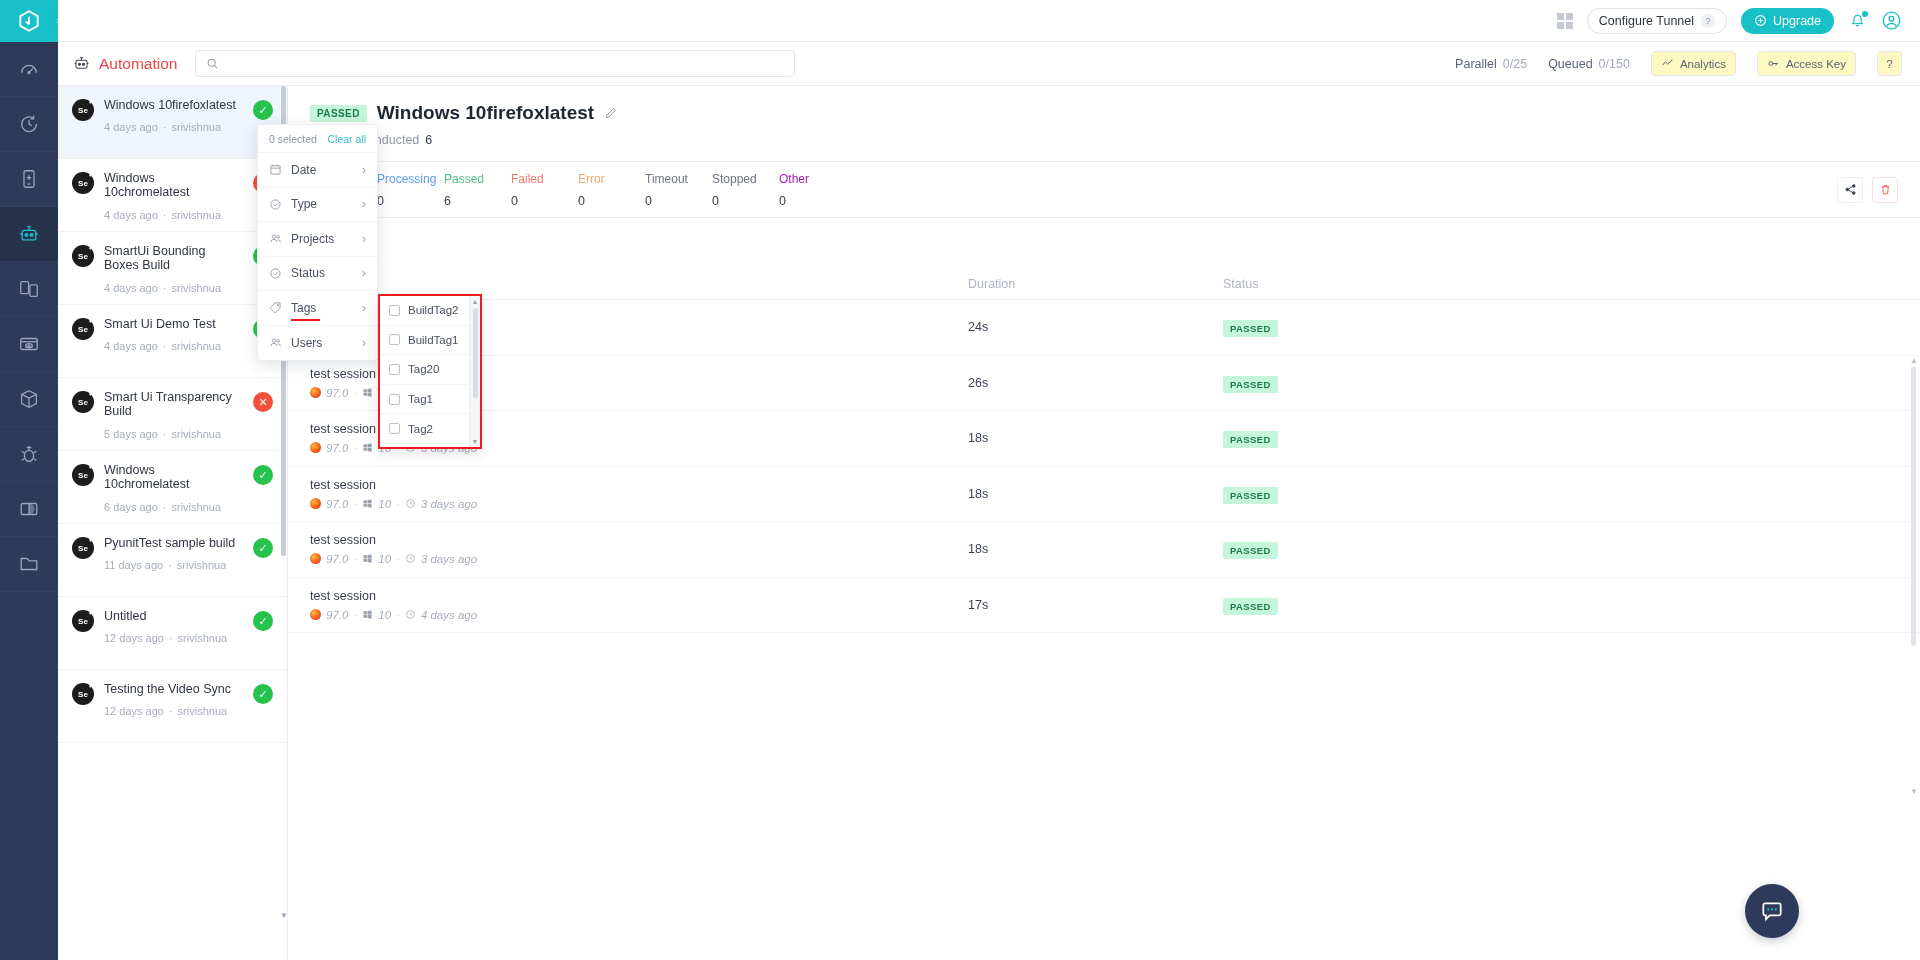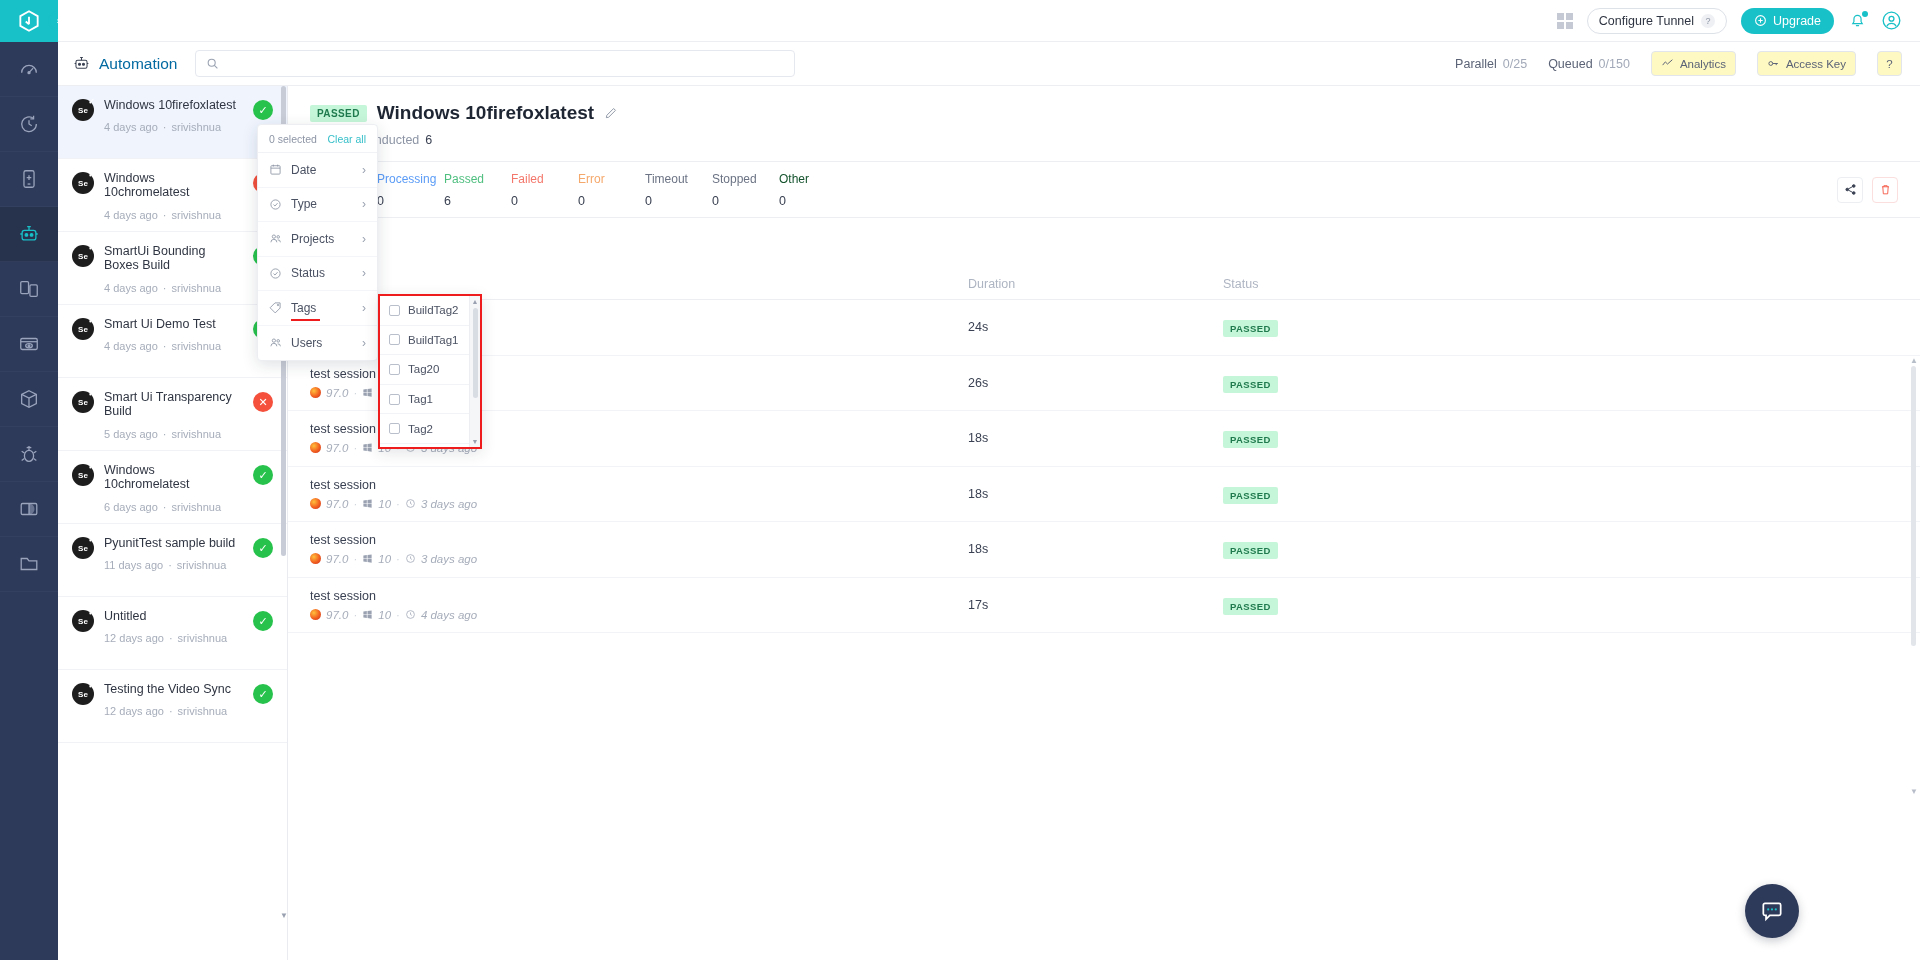--- a/index.html
+++ b/index.html
@@ -67,21 +67,21 @@
   .bell { position: relative; color: #18c0c7; cursor: pointer; display:flex; }
   .bell .dot { position: absolute; right: -1px; top: 0px; width: 6px; height: 6px; border-radius: 50%; background: #18c0c7; }
   .avatar-btn { color: #18c0c7; cursor: pointer; display:flex; }
 
   
   .subheader {
     position: absolute; left: 58px; top: 42px; width: 1862px; height: 44px;
     background: #fff; border-bottom: 1px solid #eceef2;
     display: flex; align-items: center; padding: 0 18px 0 14px;
   }
-  .brand-title { display: flex; align-items: center; gap: 8px; font-size: 15.5px; color: #0369a1; }
+  .brand-title { display: flex; align-items: center; gap: 8px; font-size: 15.5px; color: #ef4444; }
   .search-wrap {
     margin-left: 18px; width: 600px; height: 27px;
     border: 1px solid #e5e8ee; border-radius: 4px;
     display: flex; align-items: center; gap: 8px; padding: 0 10px;
   }
   .search-wrap input {
     border: none; outline: none; font-size: 12.5px; color: #3a4152;
     width: 100%; font-family: "Liberation Sans", sans-serif; background: transparent;
   }
   .search-wrap input::placeholder { color: #b5bcc9; }
@@ -565,21 +565,21 @@
           </div>
           <div class="stat">
             <div class="s-label" style="color:#6b7384">Timeout</div>
             <div class="s-val">0</div>
           </div>
           <div class="stat">
             <div class="s-label" style="color:#6b7384">Stopped</div>
             <div class="s-val">0</div>
           </div>
           <div class="stat">
-            <div class="s-label" style="color:#14532d">Other</div>
+            <div class="s-label" style="color:#a21caf">Other</div>
             <div class="s-val">0</div>
           </div>
         </div>
       <div class="stats-actions">
         <div class="act-btn">
           <svg width="13" height="13" viewBox="0 0 24 24" fill="none" stroke="#3a4152" stroke-width="1.8">
             <circle cx="18" cy="5.5" r="2.4" fill="#3a4152"></circle>
               <circle cx="6" cy="12" r="2.4" fill="#3a4152"></circle>
             <circle cx="18" cy="18.5" r="2.4" fill="#3a4152"></circle>
               <path d="M8.2 10.8 L15.8 6.7 M8.2 13.2 L15.8 17.3"></path>

